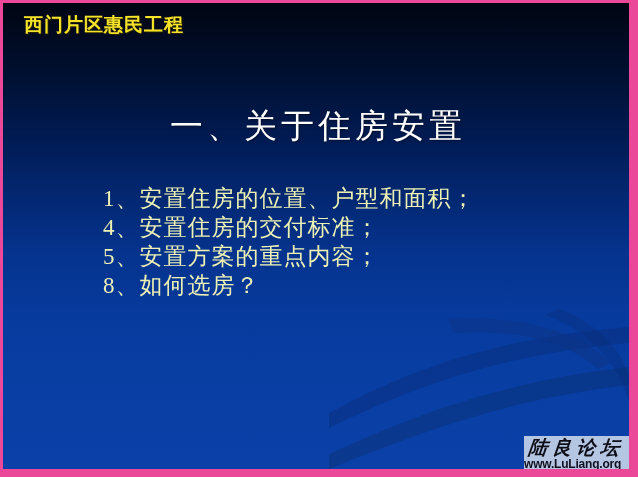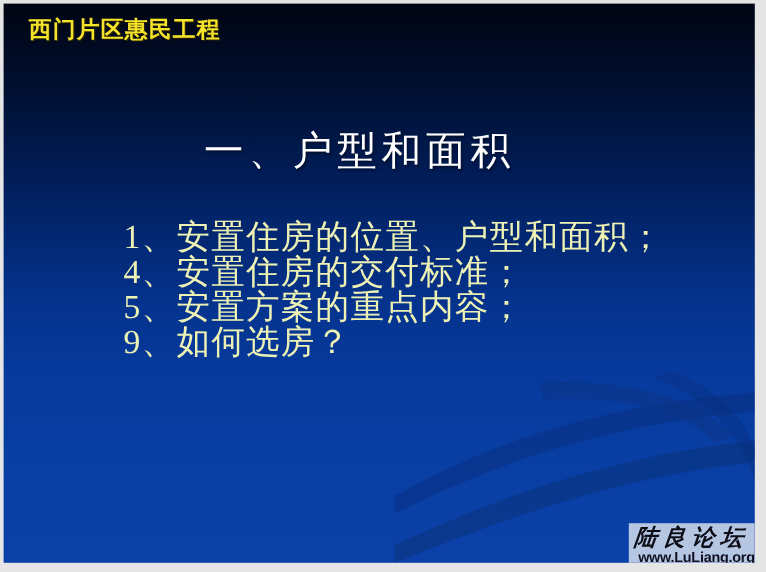--- a/index.html
+++ b/index.html
@@ -13,21 +13,21 @@
     height: 477px;
     overflow: hidden;
     background: #000000;
     font-family: "Liberation Sans", sans-serif;
   }
   
   .frame {
     position: absolute;
     left: 0; top: 0;
     width: 638px; height: 477px;
-    background: #e5e5e5;
+    background: #ec4899;
   }
   
   .canvas {
     position: absolute;
     left: 3px;
     top: 3px;
     width: 626px;
     height: 466px;
     background: linear-gradient(to bottom,
         #000512 0%,
@@ -74,21 +74,21 @@
     color: #ffffff;
     white-space: nowrap;
     text-shadow: 1px 1px 2px rgba(0,0,0,0.45);
   }
   
   .body-list {
     position: absolute;
     left: 100px;
     top: 181px;
     font-family: "Liberation Serif", serif;
-    font-size: 28px;
+    font-size: 23px;
     line-height: 29px;
     color: #edf2b4;
     letter-spacing: 1px;
     white-space: nowrap;
   }
   .body-list .li {
     display: block;
     height: 29px;
   }
   
@@ -113,21 +113,21 @@
     color: #0d0d17;
     letter-spacing: 5px;
     text-align: center;
     transform: skewX(-6deg);
   }
   .wm-url {
     position: absolute;
     left: 0;
     top: 21px;
     width: 105px;
-    text-align: right;
+    text-align: left;
     font-family: "Liberation Sans", sans-serif;
     font-size: 12px;
     font-weight: bold;
     color: #101020;
     letter-spacing: -0.2px;
   }
 </style>
 </head>
 <body>
 
@@ -139,27 +139,27 @@
 
       <svg class="swirls" viewBox="0 0 300 160" preserveAspectRatio="none">
         <path d="M -10 110 C 60 70, 150 30, 300 18 L 300 34 C 160 46, 70 84, -10 124 Z" fill="#0a2f80" opacity="0.55"></path>
         <path d="M -10 150 C 70 112, 170 72, 300 58 L 300 76 C 175 90, 80 128, -10 164 Z" fill="#083072" opacity="0.45"></path>
         <path d="M 120 10 C 190 6, 250 22, 282 54 L 268 60 C 240 32, 188 20, 124 24 Z" fill="#0b3384" opacity="0.5"></path>
         <path d="M 230 0 C 268 14, 292 40, 300 66 L 300 92 C 288 54, 262 22, 216 6 Z" fill="#0a2e78" opacity="0.35"></path>
       </svg>
 
       <div class="header-title">西门片区惠民工程</div>
 
-      <div class="main-title">一、户型和面积</div>
+      <div class="main-title">一、关于住房安置</div>
 
       <div class="body-list">
         <span class="li">1、安置住房的位置、户型和面积；</span>
         <span class="li">4、安置住房的交付标准；</span>
         <span class="li">5、安置方案的重点内容；</span>
-        <span class="li">9、如何选房？</span>
+        <span class="li">8、如何选房？</span>
       </div>
 
       <div class="watermark">
         <div class="wm-cn">陆良论坛</div>
         <div class="wm-url">www.LuLiang.org</div>
       </div>
 
     </div>
   </div>
 </div>

